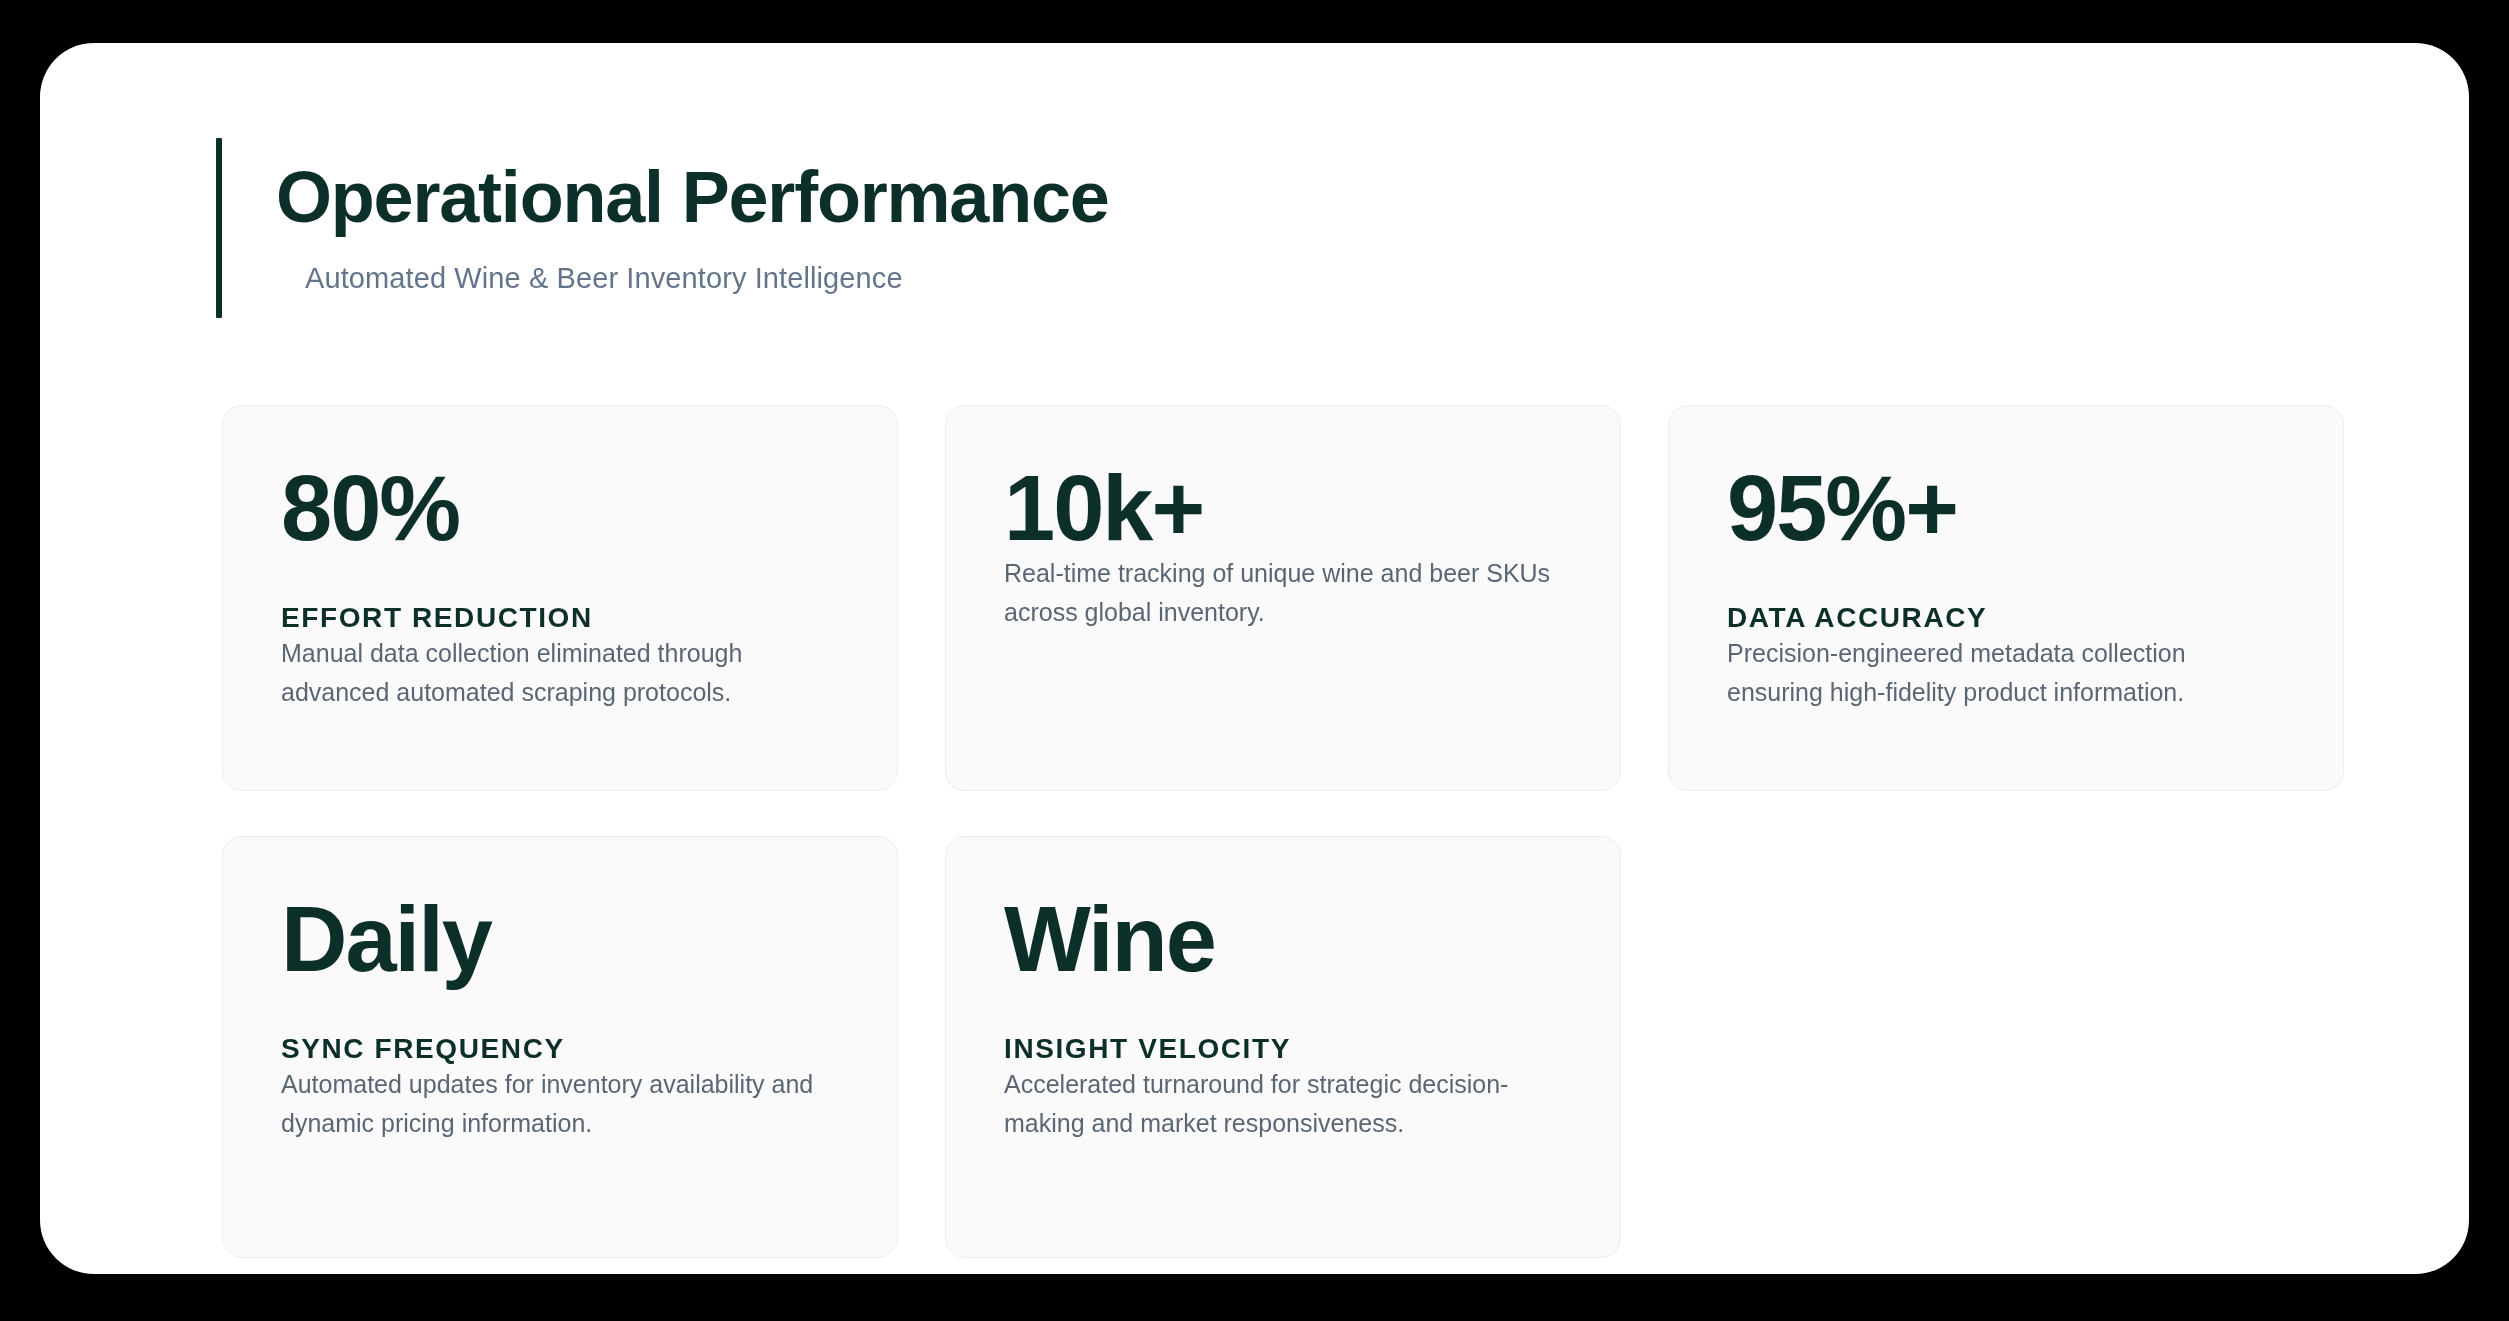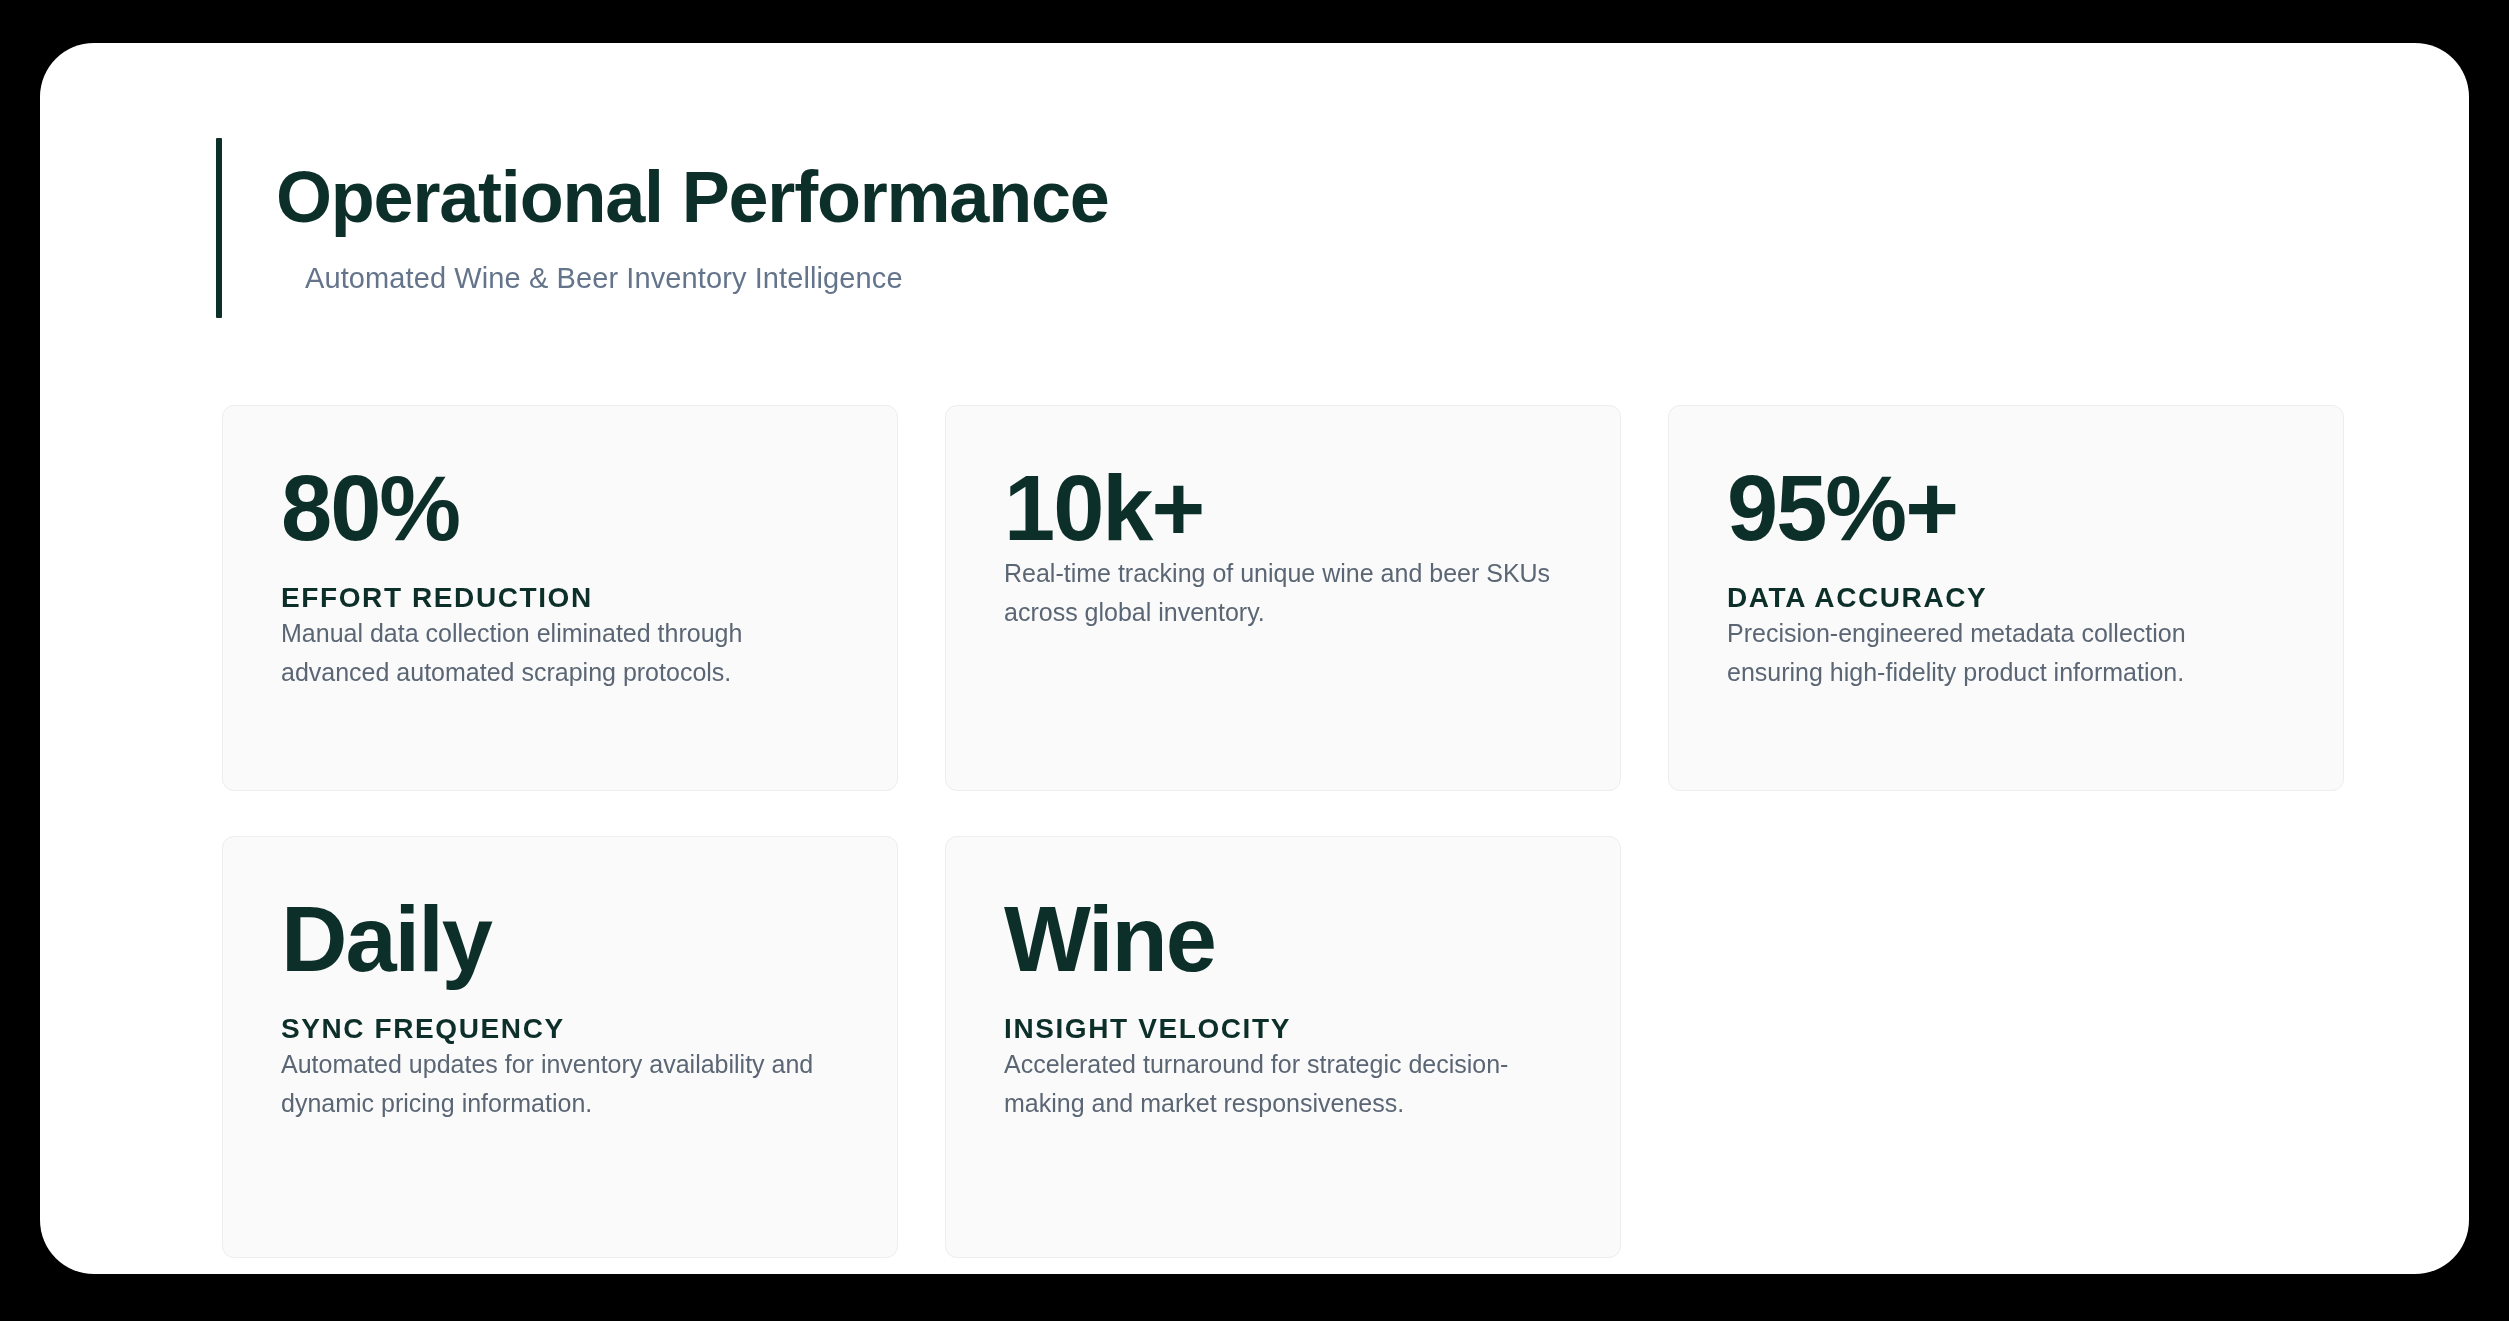--- a/index.html
+++ b/index.html
@@ -81,40 +81,40 @@
     width: 2133px;
     display: grid;
     grid-template-columns: repeat(3, 676px);
     column-gap: 47px;
     row-gap: 45px;
   }
 
   .stat-card {
     background: #fafafa;
     border: 1px solid #eceded;
-    border-radius: 12px;
+    border-radius: 20px;
     padding: 56px 58px 50px 58px;
     display: flex;
     flex-direction: column;
   }
 
   .stat-card.row-one { height: 386px; }
   .stat-card.row-two { height: 422px; }
 
   .stat-value {
     font-size: 92px;
     font-weight: 700;
     color: #0d2f2a;
     letter-spacing: -2px;
     line-height: 1;
     white-space: nowrap;
   }
 
   .stat-label {
-    margin-top: 29px;
+    margin-top: 49px;
     font-size: 28px;
     font-weight: 700;
     color: #0d2f2a;
     letter-spacing: 1.6px;
     line-height: 1.1;
     white-space: nowrap;
   }
 
   .stat-desc {
     font-size: 25px;

